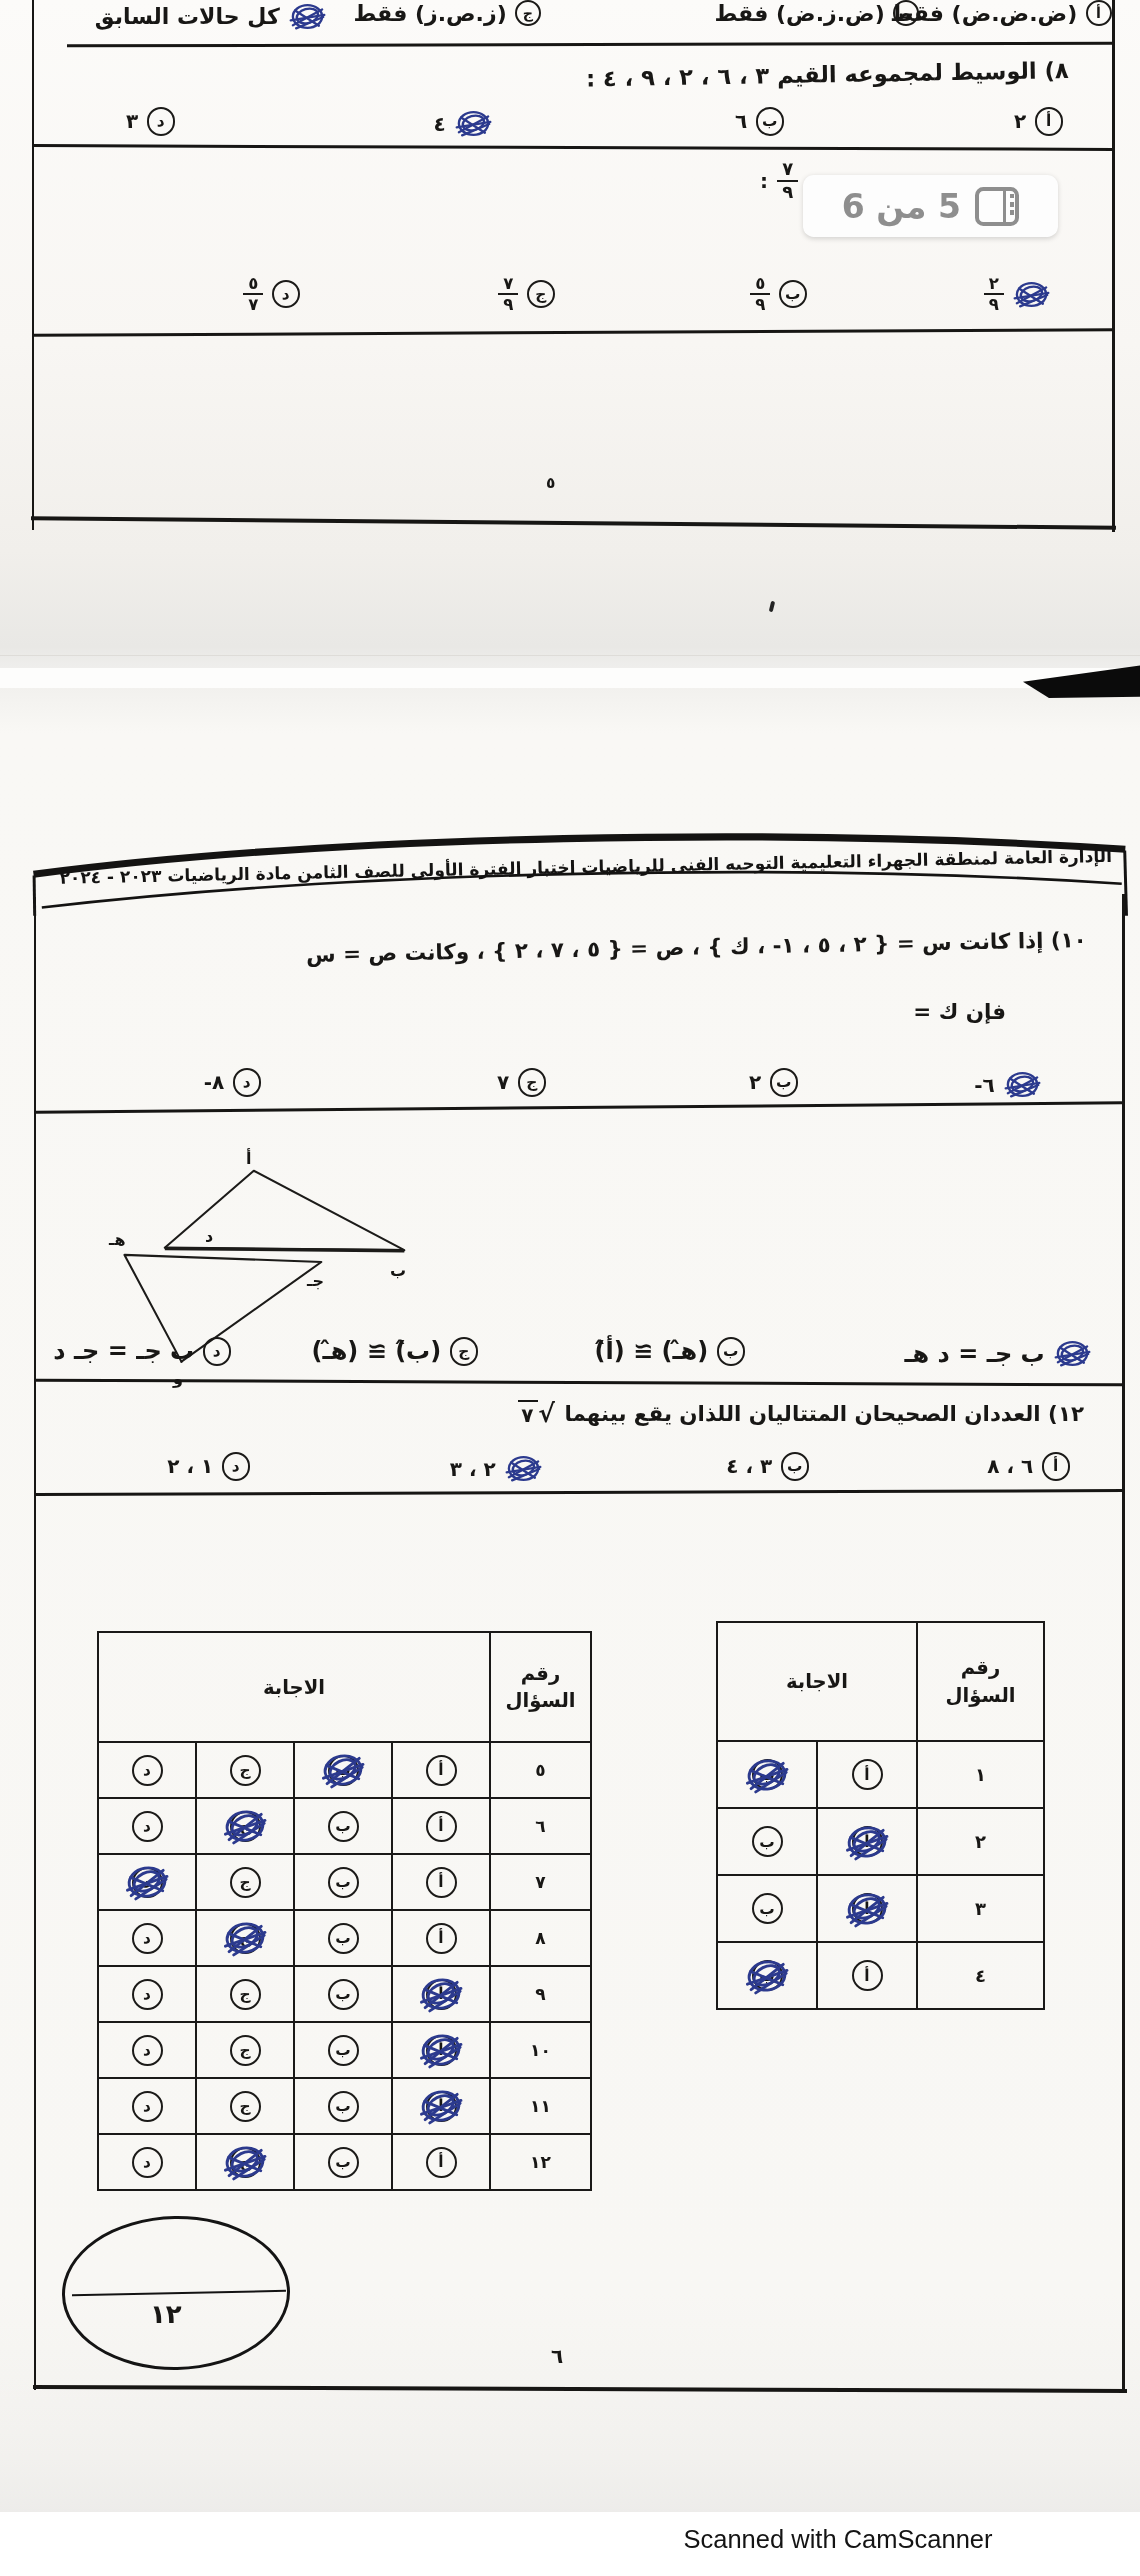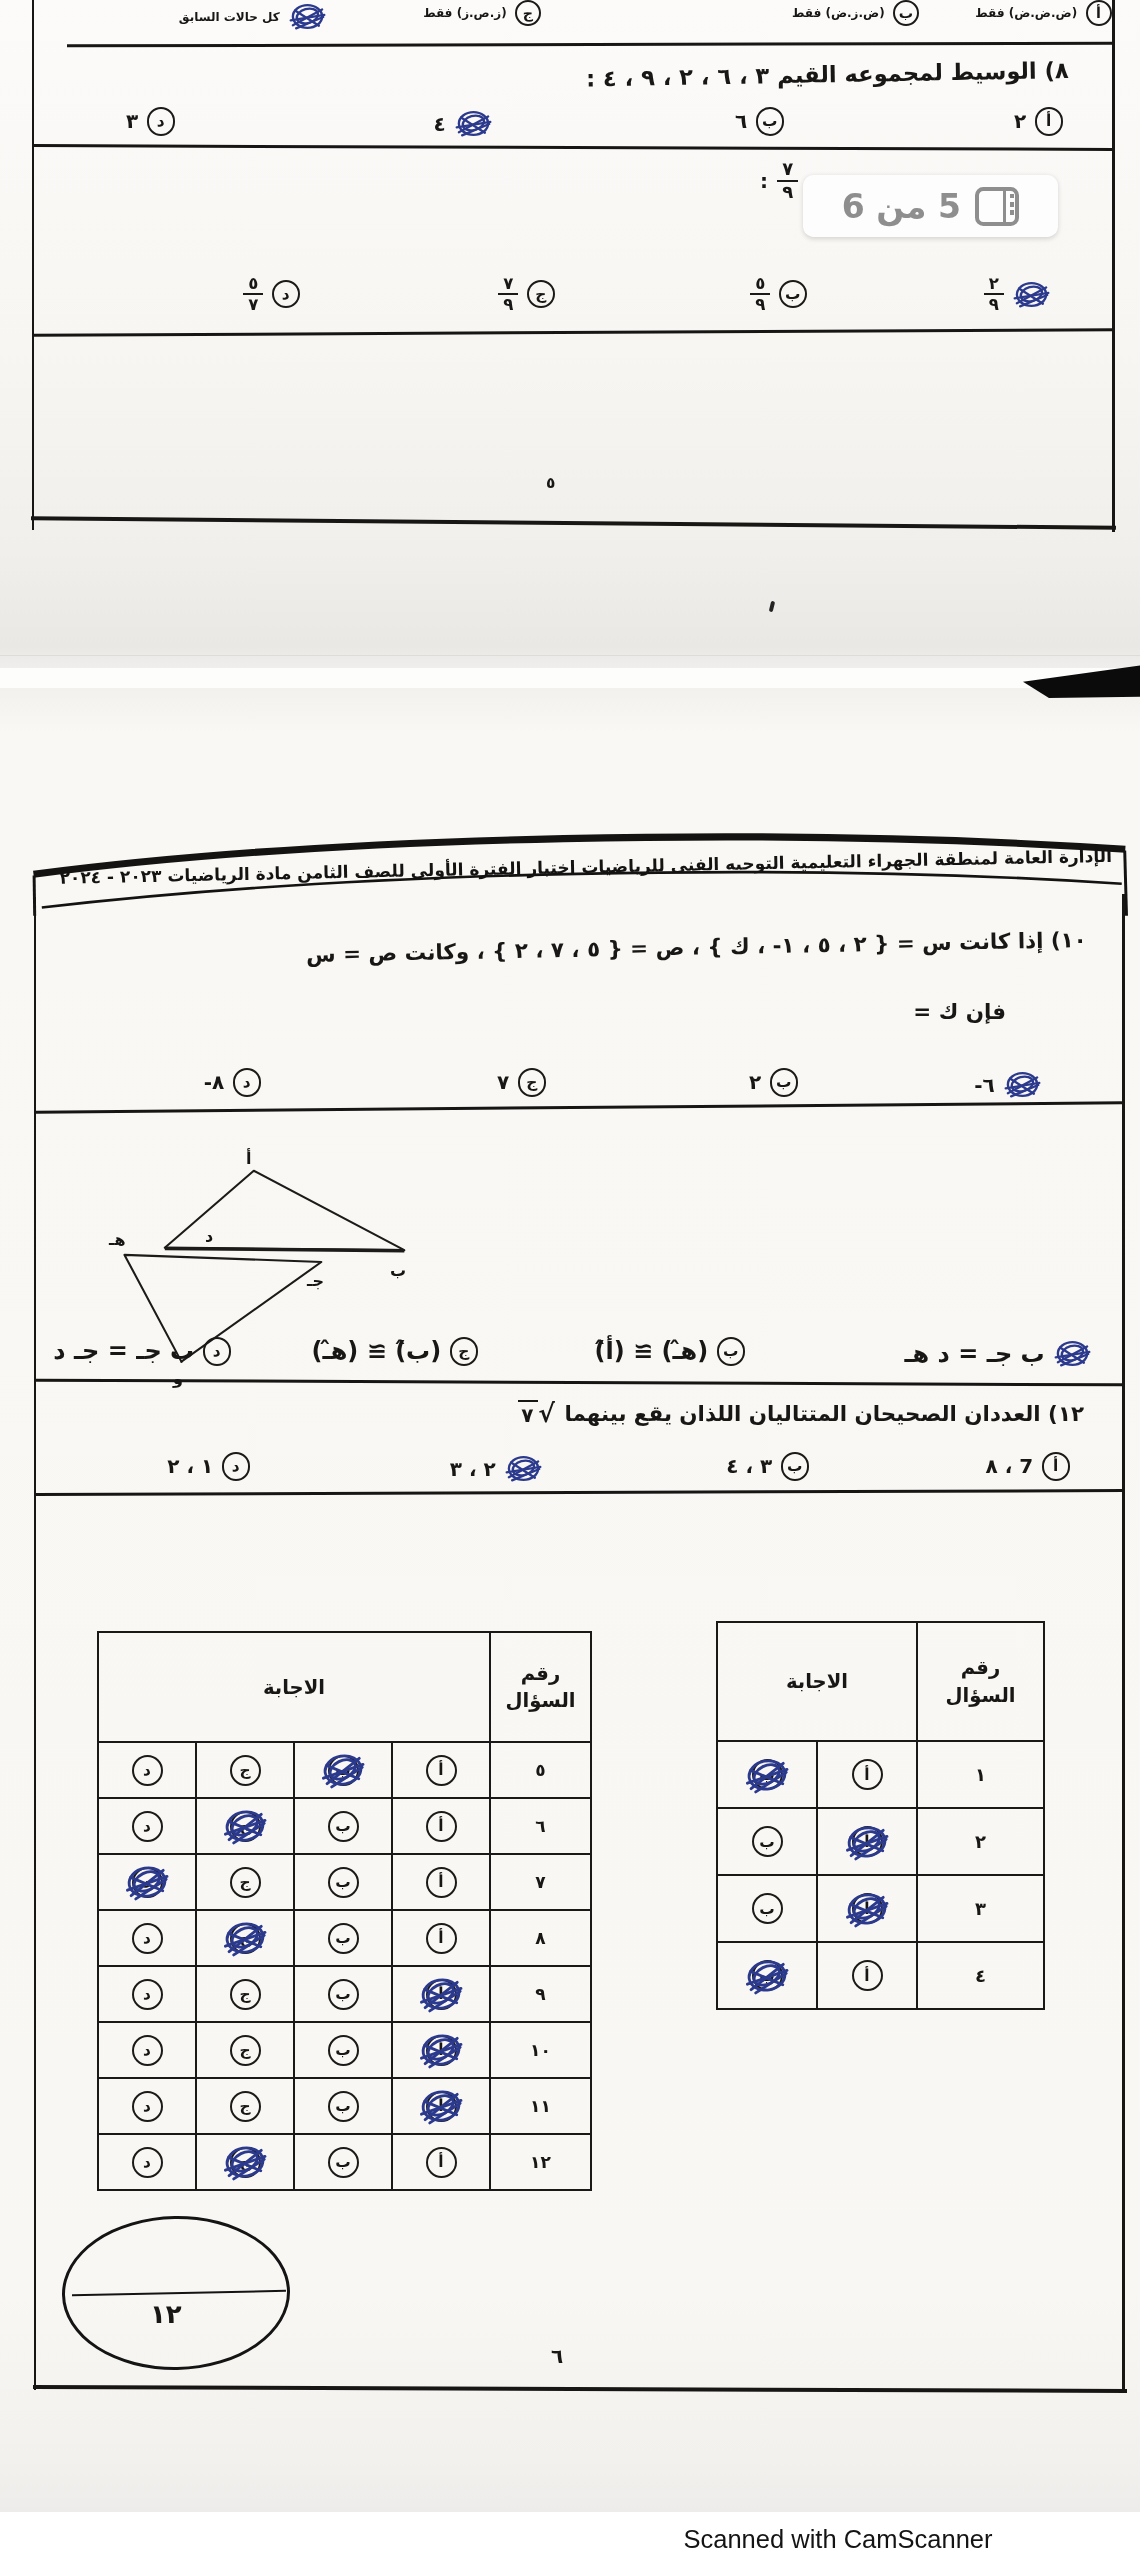--- a/index.html
+++ b/index.html
@@ -30,21 +30,21 @@
         display:inline-flex;align-items:center;justify-content:center;font-size:15.4px;font-weight:bold}
   .val{font-size:20px;font-weight:bold;white-space:nowrap;direction:rtl}
   .frac{display:inline-flex;flex-direction:column;align-items:center;font-weight:bold;
         font-size:16.6px;line-height:1.15}
   .fn{border-bottom:2.1px solid #1b1a18;padding:0 4.8px}
   .fd{padding:0 4.8px}
   .scrib{width:39px;height:33px;flex:none}
   .markwrap{display:inline-flex;flex:none}
 
   .r-top{top:0}
-  .r-top .val{font-size:12px}
+  .r-top .val{font-size:22px}
   .r-top .circ{width:26px;height:26px;font-size:14.3px}
   .r-q8{top:107px}
   .r-q9{top:274px}
 
   .qline{position:absolute;font-weight:bold;white-space:nowrap;direction:rtl;color:#181715}
   .q8{right:71px;top:57px;font-size:22.6px;transform:rotate(-1deg);transform-origin:100% 50%}
   .fracline{position:absolute;right:342px;top:159px;display:flex;direction:rtl;align-items:center;
             gap:9.5px;font-weight:bold}
   .fracline .frac{font-size:18px}
   .colon{font-size:20px;font-weight:bold}
@@ -401,21 +401,21 @@
       <span class="sqrt">
         <span class="rsign">√</span>
         <span class="rval">٧</span>
       </span>
     </div>
     <div class="optrow r-q12">
         <div class="opt" style="right: 70px;">
           <span class="circ">
             <span>أ</span>
           </span>
-          <span class="val">7 ، ٨</span>
+          <span class="val">٦ ، ٨</span>
         </div>
         <div class="opt" style="right: 331px;">
           <span class="circ">
             <span>ب</span>
           </span>
           <span class="val">٣ ، ٤</span>
         </div>
         <div class="opt" style="right: 597px; margin-left: 48px;">
           <span class="markwrap">
             <svg class="scrib" viewBox="0 0 72 60">

